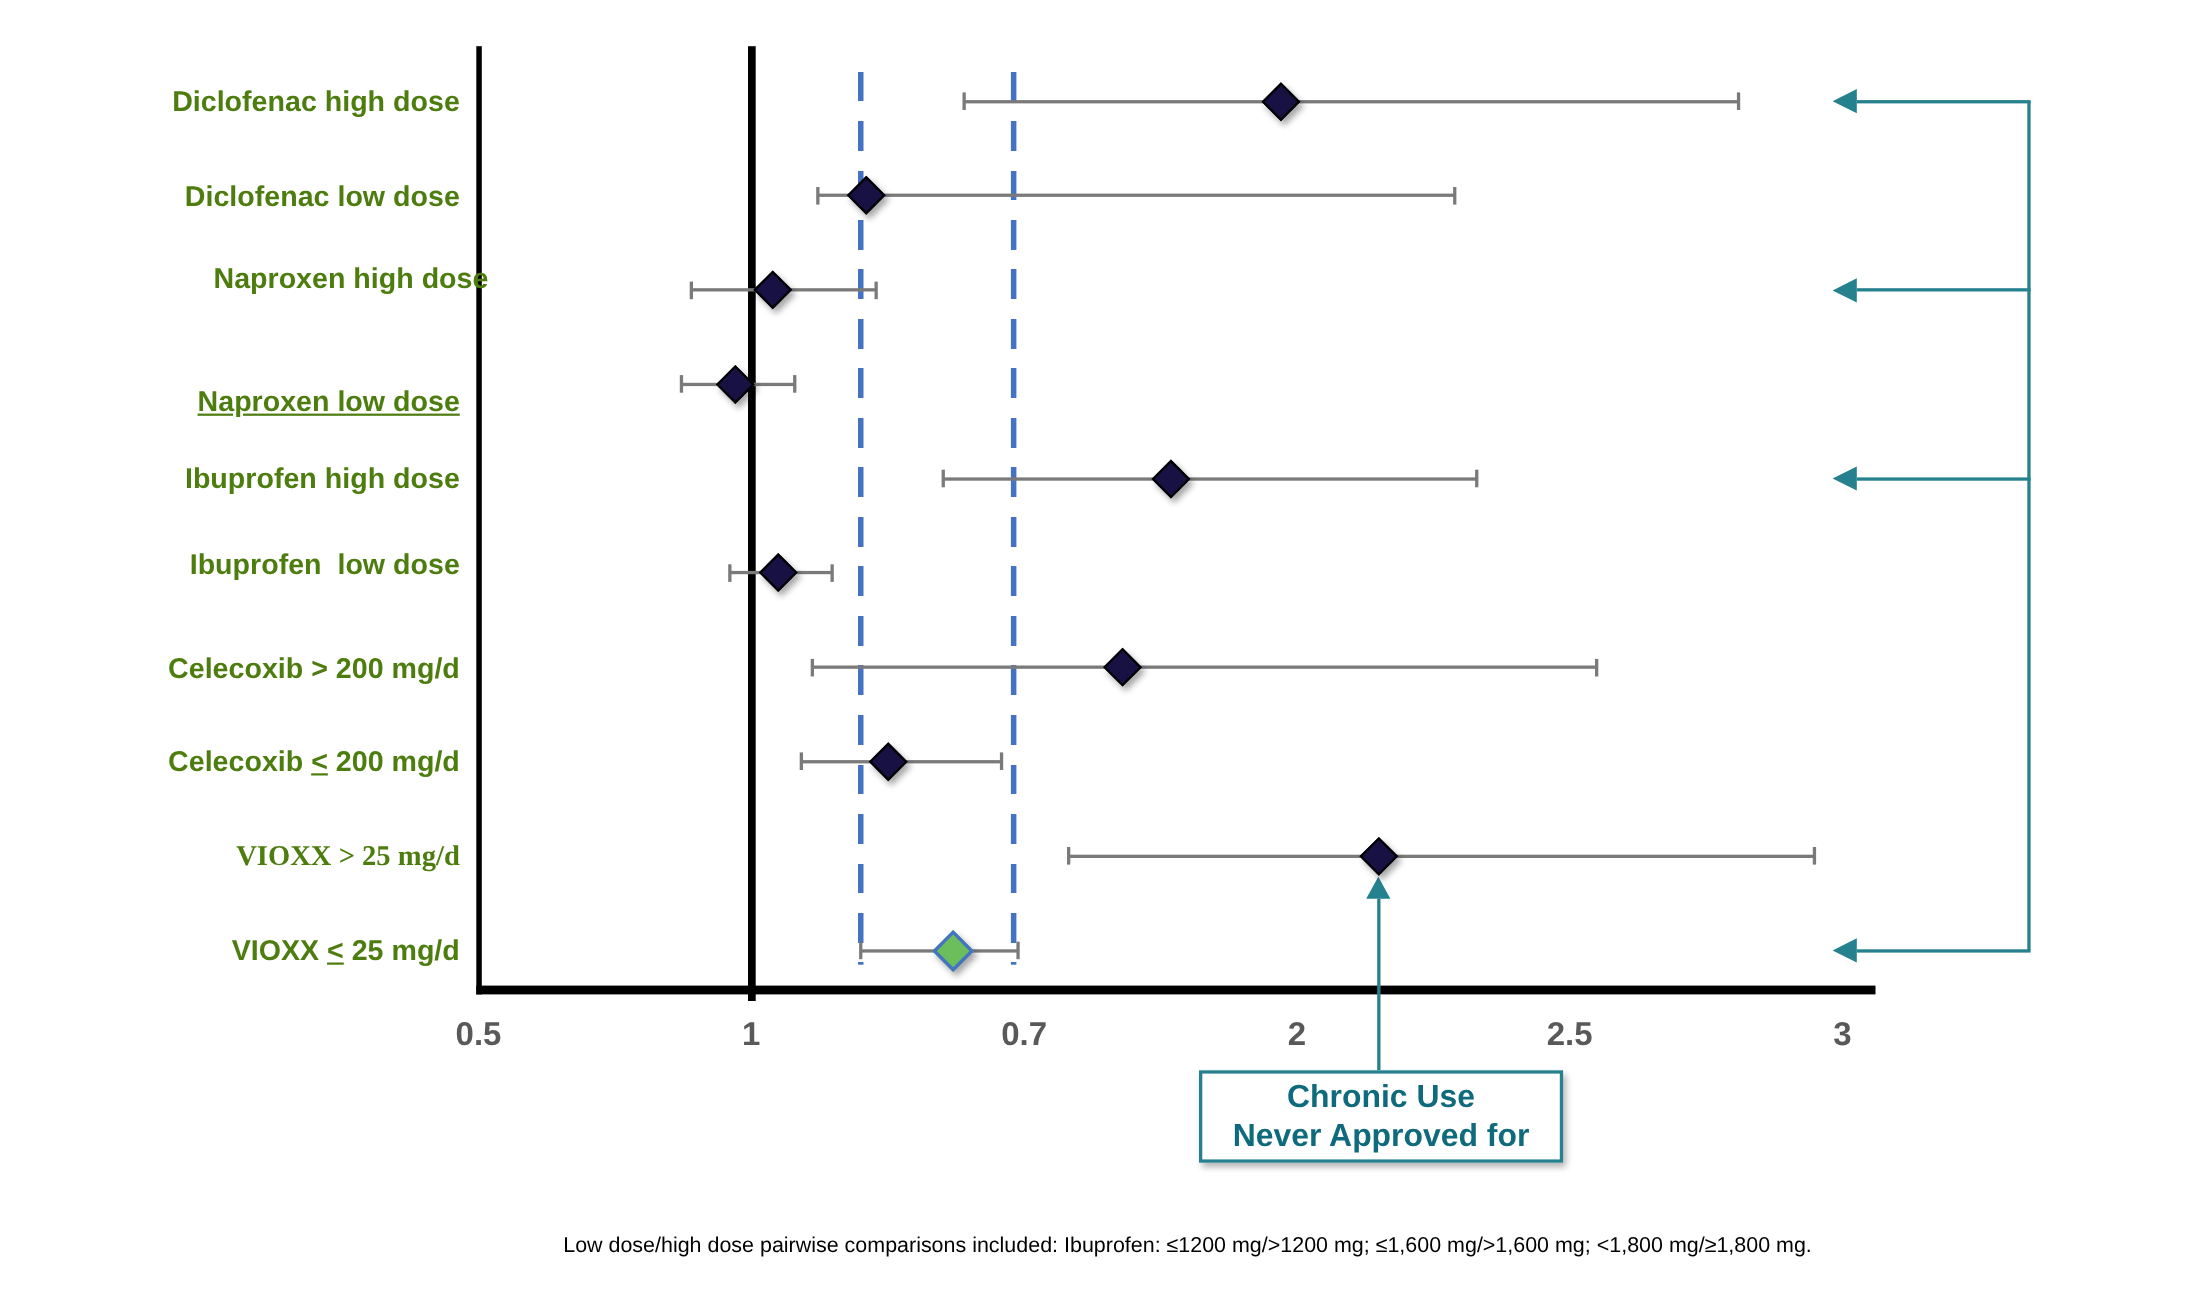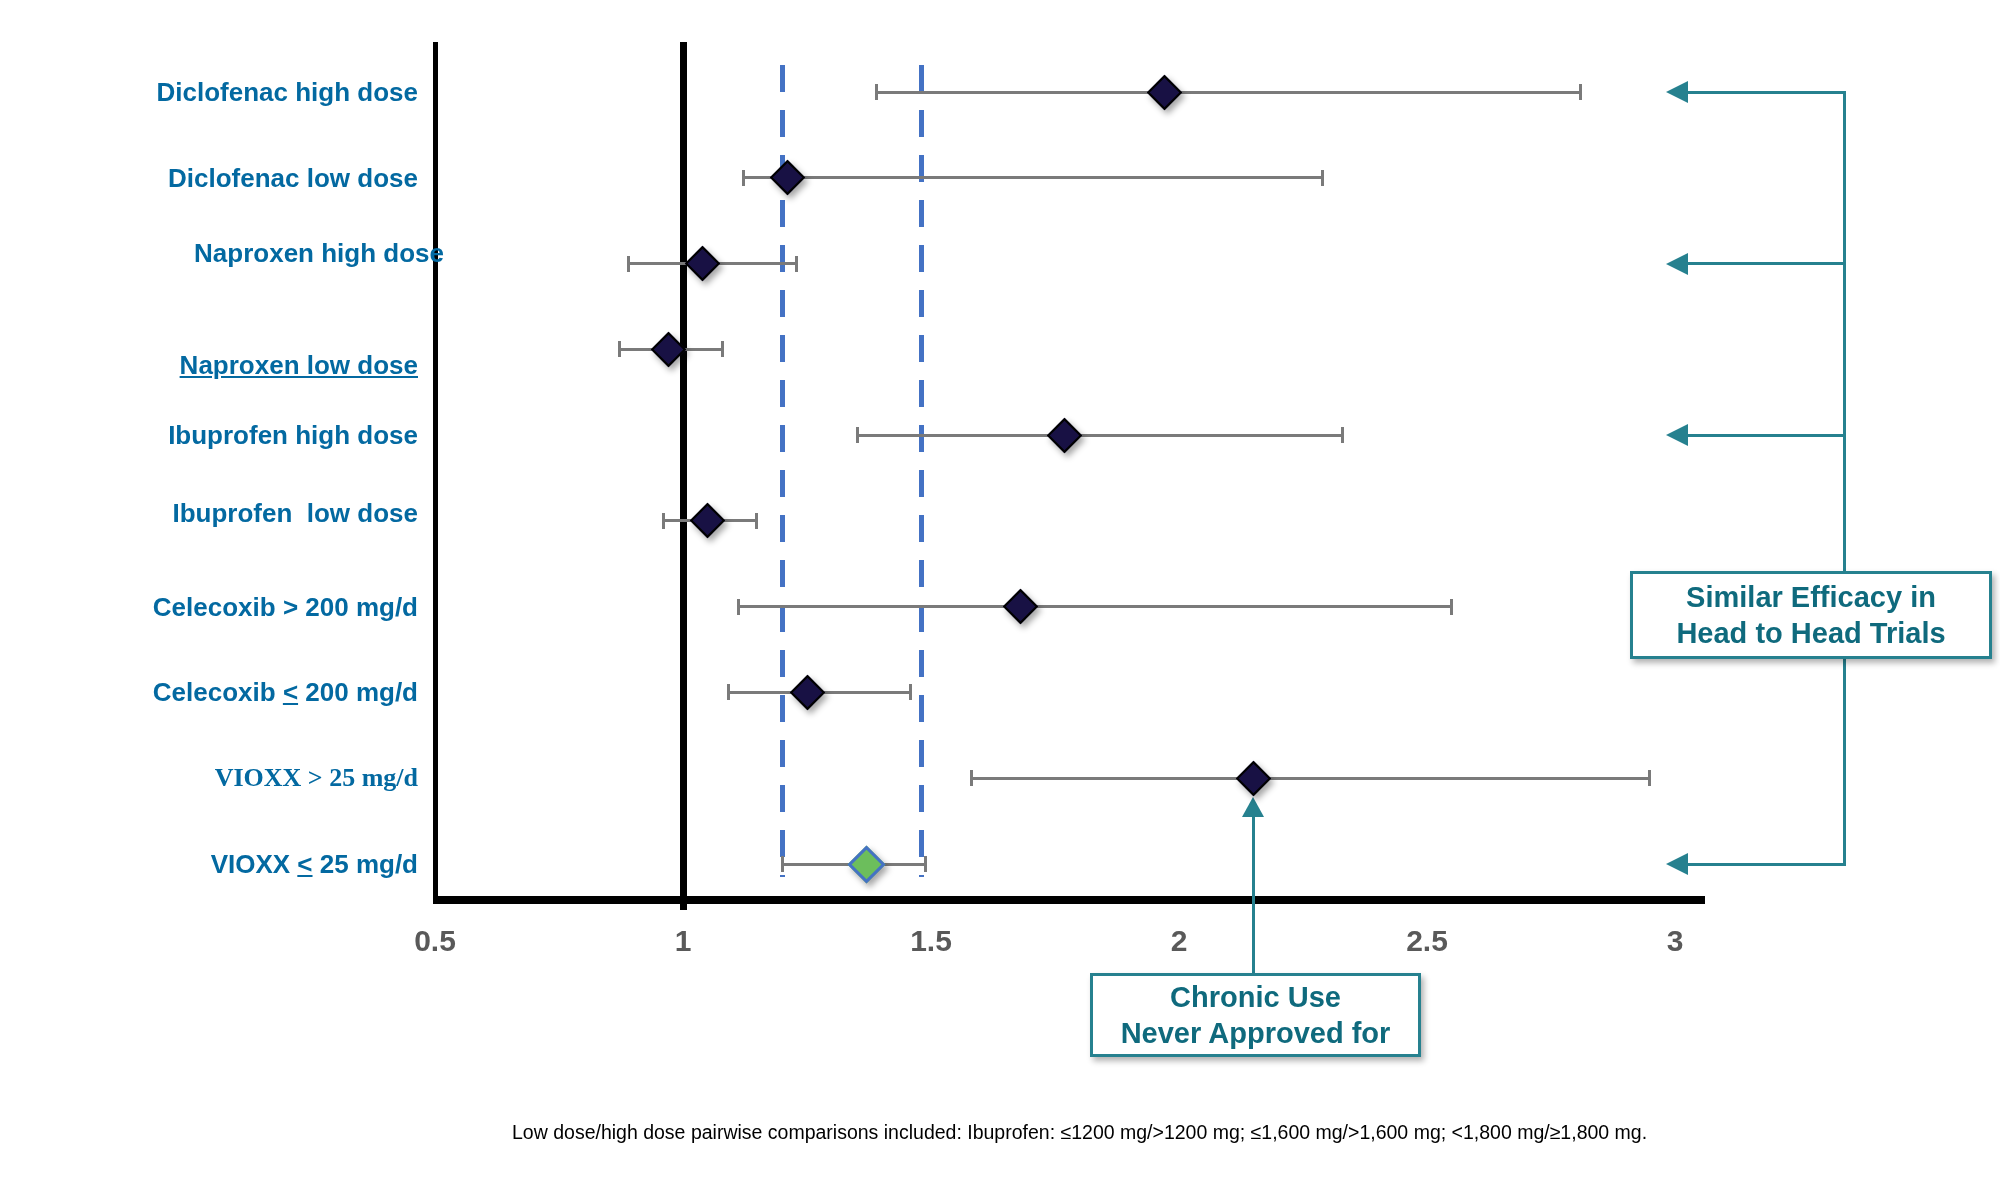--- a/index.html
+++ b/index.html
@@ -14,21 +14,21 @@
   .guide-dashed{
     position:absolute;top:65px;height:812px;width:5px;z-index:1;
     background:repeating-linear-gradient(180deg,#4472C4 0 27px,transparent 27px 45px);
   }
   .xtick-label{
     position:absolute;top:924px;transform:translateX(-50%);
     font-size:30px;font-weight:bold;color:#595959;z-index:3;
   }
   .row-label{
     position:absolute;left:0;width:418px;text-align:right;
-    font-size:26px;font-weight:bold;color:#0369a1;line-height:34px;z-index:3;white-space:pre;
+    font-size:26px;font-weight:bold;color:#4d7c0f;line-height:34px;z-index:3;white-space:pre;
   }
   .row-label .ul{text-decoration:underline;}
   .errbar{position:absolute;height:3px;background:#7a7a7a;z-index:3;}
   .errcap{position:absolute;width:3px;height:16px;background:#7a7a7a;z-index:3;}
   .diamond-wrap{
     position:absolute;width:30px;height:30px;display:flex;align-items:center;justify-content:center;
     filter:drop-shadow(3px 4px 3px rgba(0,0,0,0.35));z-index:4;
   }
   .diamond{width:21px;height:21px;transform:rotate(45deg);background:#181144;border:2px solid #000;}
   .diamond.green{background:#6CBE5C;border:3px solid #4472C4;}
@@ -58,21 +58,21 @@
 <div class="stage">
   <div class="axis-left"></div>
   <div class="axis-bottom"></div>
 
   <div id="plot-layer">
       <div class="guide-dashed" style="left: 779.7px;"></div>
       <div class="guide-dashed" style="left: 918.58px;"></div>
       <div class="ref-line" style="left: 679.5px;"></div>
       <div class="xtick-label" style="left: 435px;">0.5</div>
       <div class="xtick-label" style="left: 683px;">1</div>
-      <div class="xtick-label" style="left: 931px;">1.5</div>
+      <div class="xtick-label" style="left: 931px;">0.7</div>
       <div class="xtick-label" style="left: 1179px;">2</div>
       <div class="xtick-label" style="left: 1427px;">2.5</div>
       <div class="xtick-label" style="left: 1675px;">3</div>
       <div class="row-label" style="top: 75px;"><span>Diclofenac high dose</span></div>
       <div class="errbar" style="left: 876.44px; width: 704.32px; top: 90.5px;"></div>
       <div class="errcap" style="left: 875.44px; top: 84px;"></div>
       <div class="errcap" style="left: 1578.76px; top: 84px;"></div>
       <div class="diamond-wrap" style="left: 1149.12px; top: 77px;">
         <div class="diamond"></div>
       </div>
@@ -145,24 +145,20 @@
       <div class="teal-shaft-h" style="left: 1688px; width: 158px; top: 262.06px;"></div>
       <div class="teal-head-left" style="left: 1666px; top: 424.12px;"></div>
       <div class="teal-shaft-h" style="left: 1688px; width: 158px; top: 433.62px;"></div>
       <div class="teal-head-left" style="left: 1666px; top: 853.02px;"></div>
       <div class="teal-shaft-h" style="left: 1688px; width: 158px; top: 862.52px;"></div>
       <div class="teal-shaft-v" style="left: 1843px; top: 92px; height: 772.02px;"></div>
       <div class="teal-head-up" style="left: 1242.4px; top: 797px;"></div>
       <div class="teal-shaft-v" style="left: 1251.9px; top: 817px; height: 156px;"></div>
     </div>
 
-  <div class="callout" id="similar-box">
-    <div>Similar Efficacy in</div>
-    <div>Head to Head Trials</div>
-  </div>
 
   <div class="callout" id="never-box">
     <div>Chronic Use</div>
     <div>Never Approved for</div>
   </div>
 
   <div class="footnote">
     <div>Low dose/high dose pairwise comparisons included: Ibuprofen: ≤1200 mg/&gt;1200 mg; ≤1,600 mg/&gt;1,600 mg; &lt;1,800 mg/≥1,800 mg.</div>
     
     

